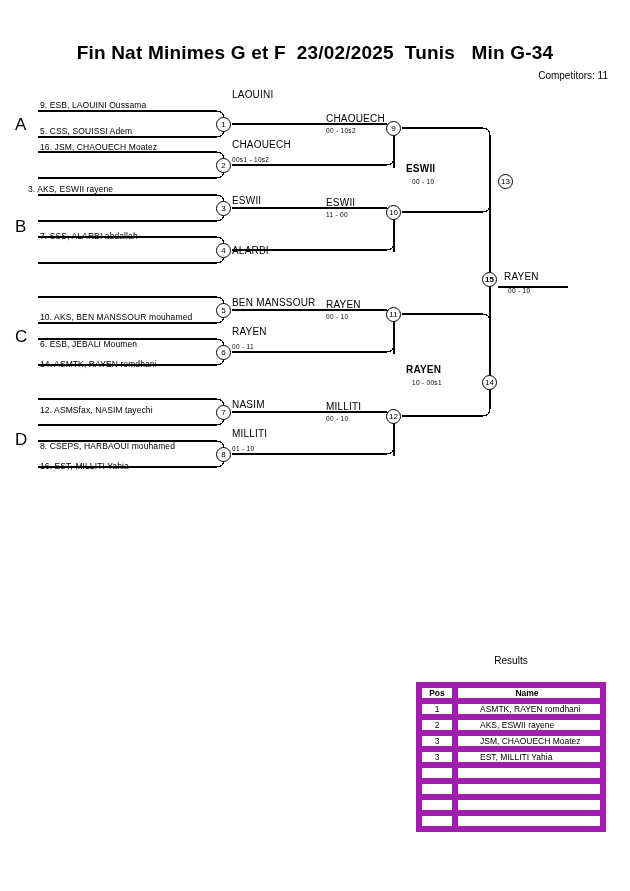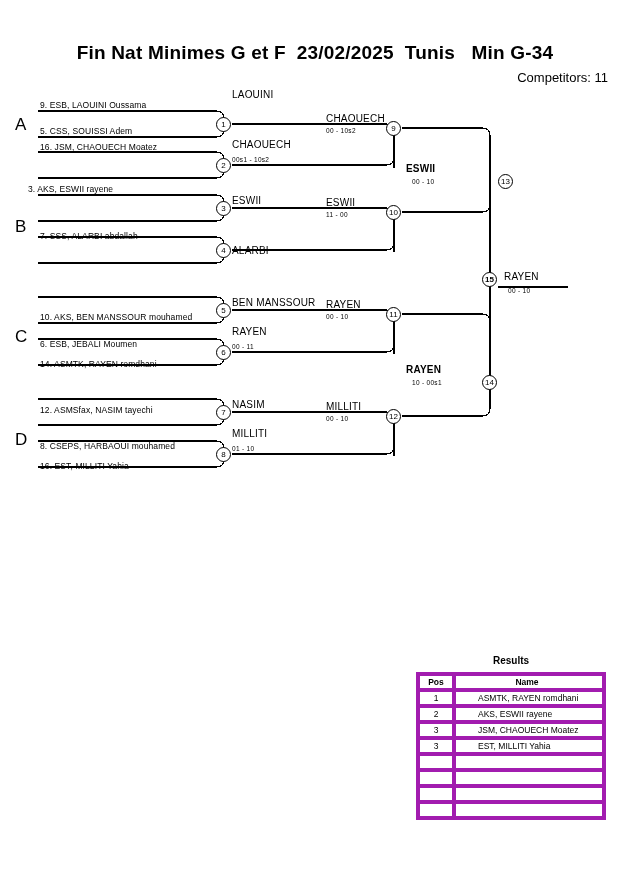--- a/index.html
+++ b/index.html
@@ -21,21 +21,21 @@
     left: 0; top: 42px; width: 630px;
     text-align: center;
     font-size: 19px;
     font-weight: bold;
     letter-spacing: 0.2px;
     white-space: pre;
   }
   #competitors {
     position: absolute;
     right: 22px; top: 70px;
-    font-size: 13px;
+    font-size: 10px;
   }
 
   
   #bracket {
     position: absolute;
     left: 0; top: 0; width: 630px; height: 660px;
   }
   #bracket svg { position: absolute; left: 0; top: 0; }
 
   
@@ -82,30 +82,30 @@
 
   
   #results-wrap {
     position: absolute;
     left: 416px; top: 655px;
     width: 190px;
   }
   #results-title {
     text-align: center;
     font-size: 10px;
-    font-weight: bold;
-    margin-bottom: 6px;
+    font-weight: normal;
+    margin-bottom: 16px;
   }
   table.results {
     border-collapse: collapse;
     width: 190px;
     border: 2px solid #000;
   }
   table.results th, table.results td {
-    border: 4px solid #a21caf;
+    border: 6px solid #a21caf;
     height: 16px;
     font-size: 8.5px;
     font-weight: normal;
     padding: 0 4px;
   }
   table.results th { font-weight: bold; text-align: center; }
   table.results th.c-pos, table.results td.c-pos {
     width: 36px; text-align: center;
   }
   table.results td.c-name { text-align: left; padding-left: 22px; }

